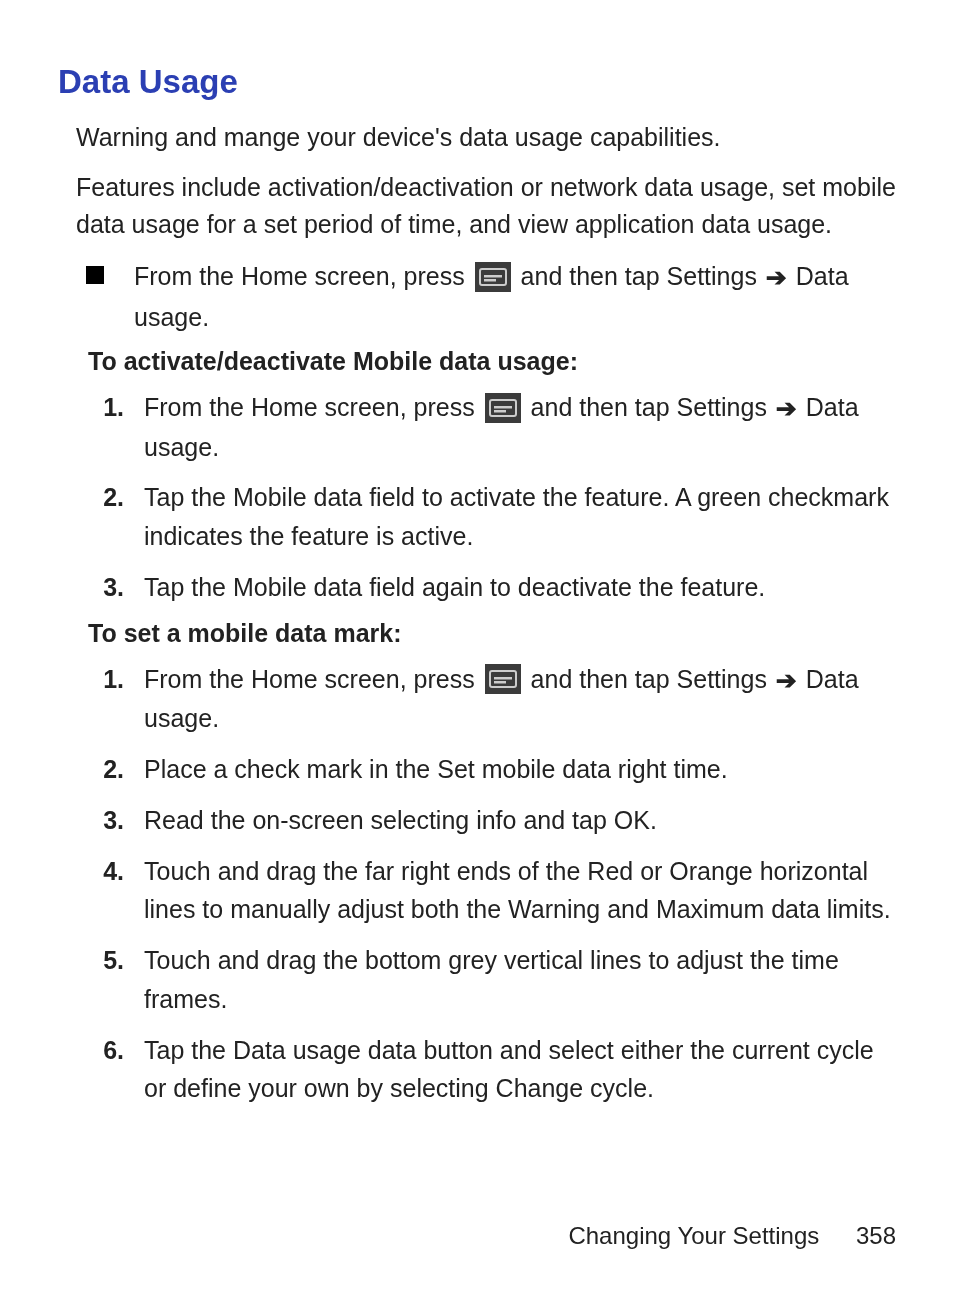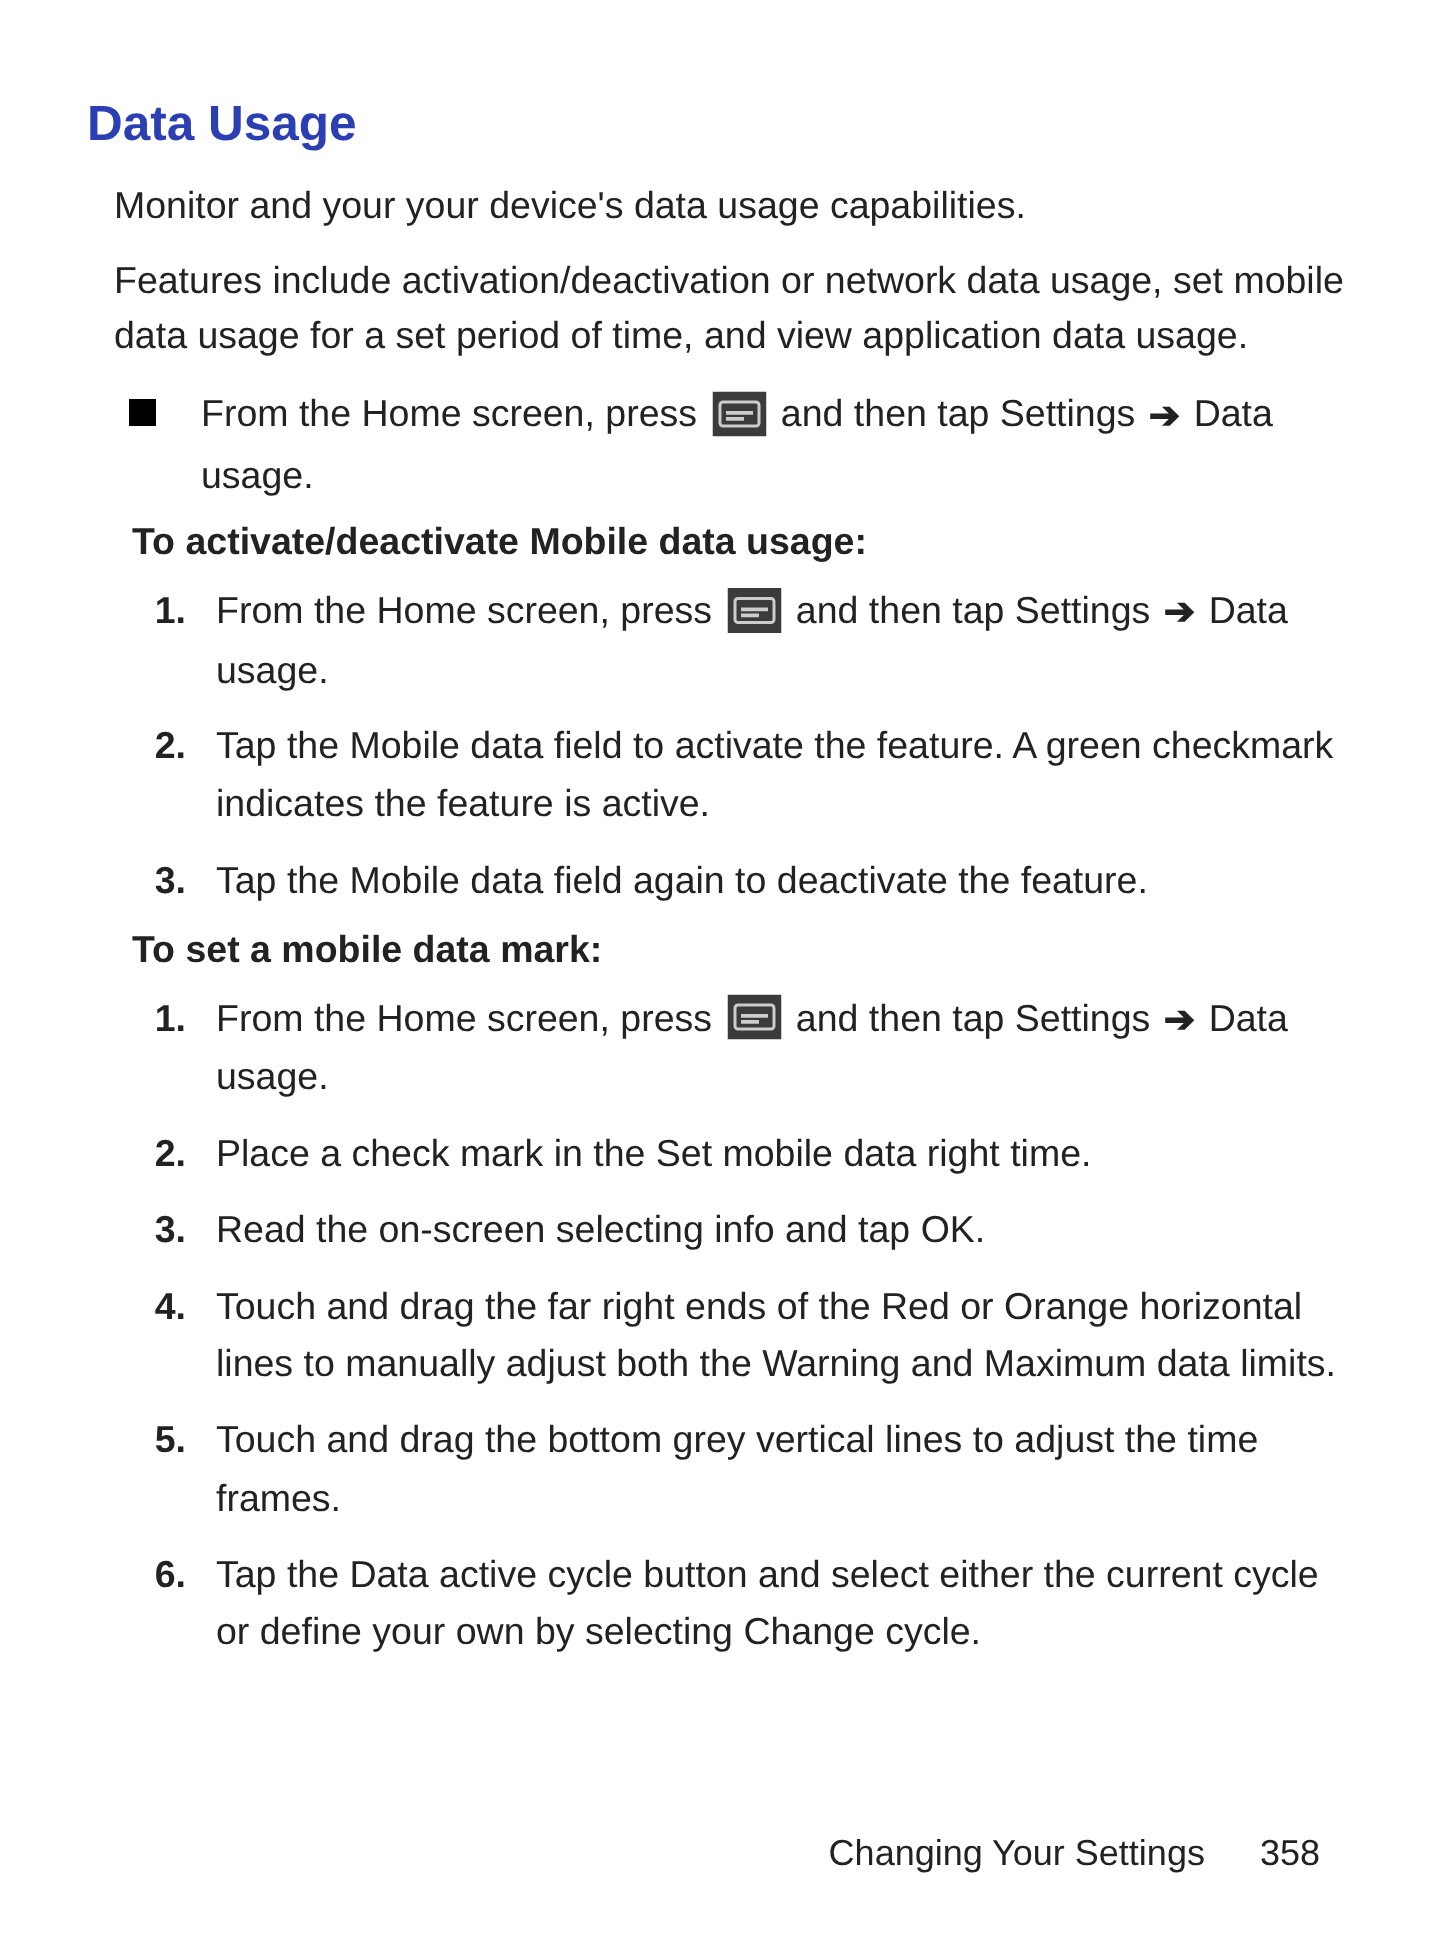--- a/index.html
+++ b/index.html
@@ -80,32 +80,32 @@
     .arrow {
       display: inline-block;
       font-weight: 700;
       font-size: 25px;
       margin: 0 2px;
       vertical-align: -1px;
     }
     .footer {
       position: absolute;
       bottom: 45px;
-      right: 74px;
+      right: 58px;
       font-size: 24px;
     }
     .footer-title { margin-right: 30px; }
     .footer-page { }
   </style>
 </head>
 <body>
 
 <h1 class="title">Data Usage</h1>
 
-<p class="para">Monitor and your your device's data usage capabilities.</p>
+<p class="para">Warning and mange your device's data usage capabilities.</p>
 <p class="para">Features include activation/deactivation or network data usage, set mobile data usage for a set period of time, and view application data usage.</p>
 
 <div class="bullet-list">
   <div class="bullet-row">
     <span class="bullet-mark"></span>
     <div class="bullet-body">
       <span>From the Home screen, press </span>
       <span class="menu-icon">
         <svg viewBox="0 0 36 30" xmlns="http://www.w3.org/2000/svg">
           <rect x="0" y="0" width="36" height="30" fill="#3b3b3b"></rect>
@@ -194,21 +194,21 @@
     <span class="step-num">4.</span>
     <div class="step-body">Touch and drag the far right ends of the Red or Orange horizontal lines to manually adjust both the Warning and Maximum data limits.</div>
   </div>
   <div class="step-row">
     <span class="step-num">5.</span>
     <div class="step-body">Touch and drag the bottom grey vertical lines to adjust the time frames.</div>
   </div>
   <div class="step-row">
     <span class="step-num">6.</span>
     <div class="step-body">
-      <span>Tap the </span><b>Data active cycle</b><span> button and select either the current cycle or define your own by selecting </span><b>Change cycle</b><span>.</span>
+      <span>Tap the </span><b>Data usage data</b><span> button and select either the current cycle or define your own by selecting </span><b>Change cycle</b><span>.</span>
     </div>
   </div>
 </div>
 
 <div class="footer">
   <span class="footer-title">Changing Your Settings</span>
   <span class="footer-page">358</span>
 </div>
 
 </body></html>

